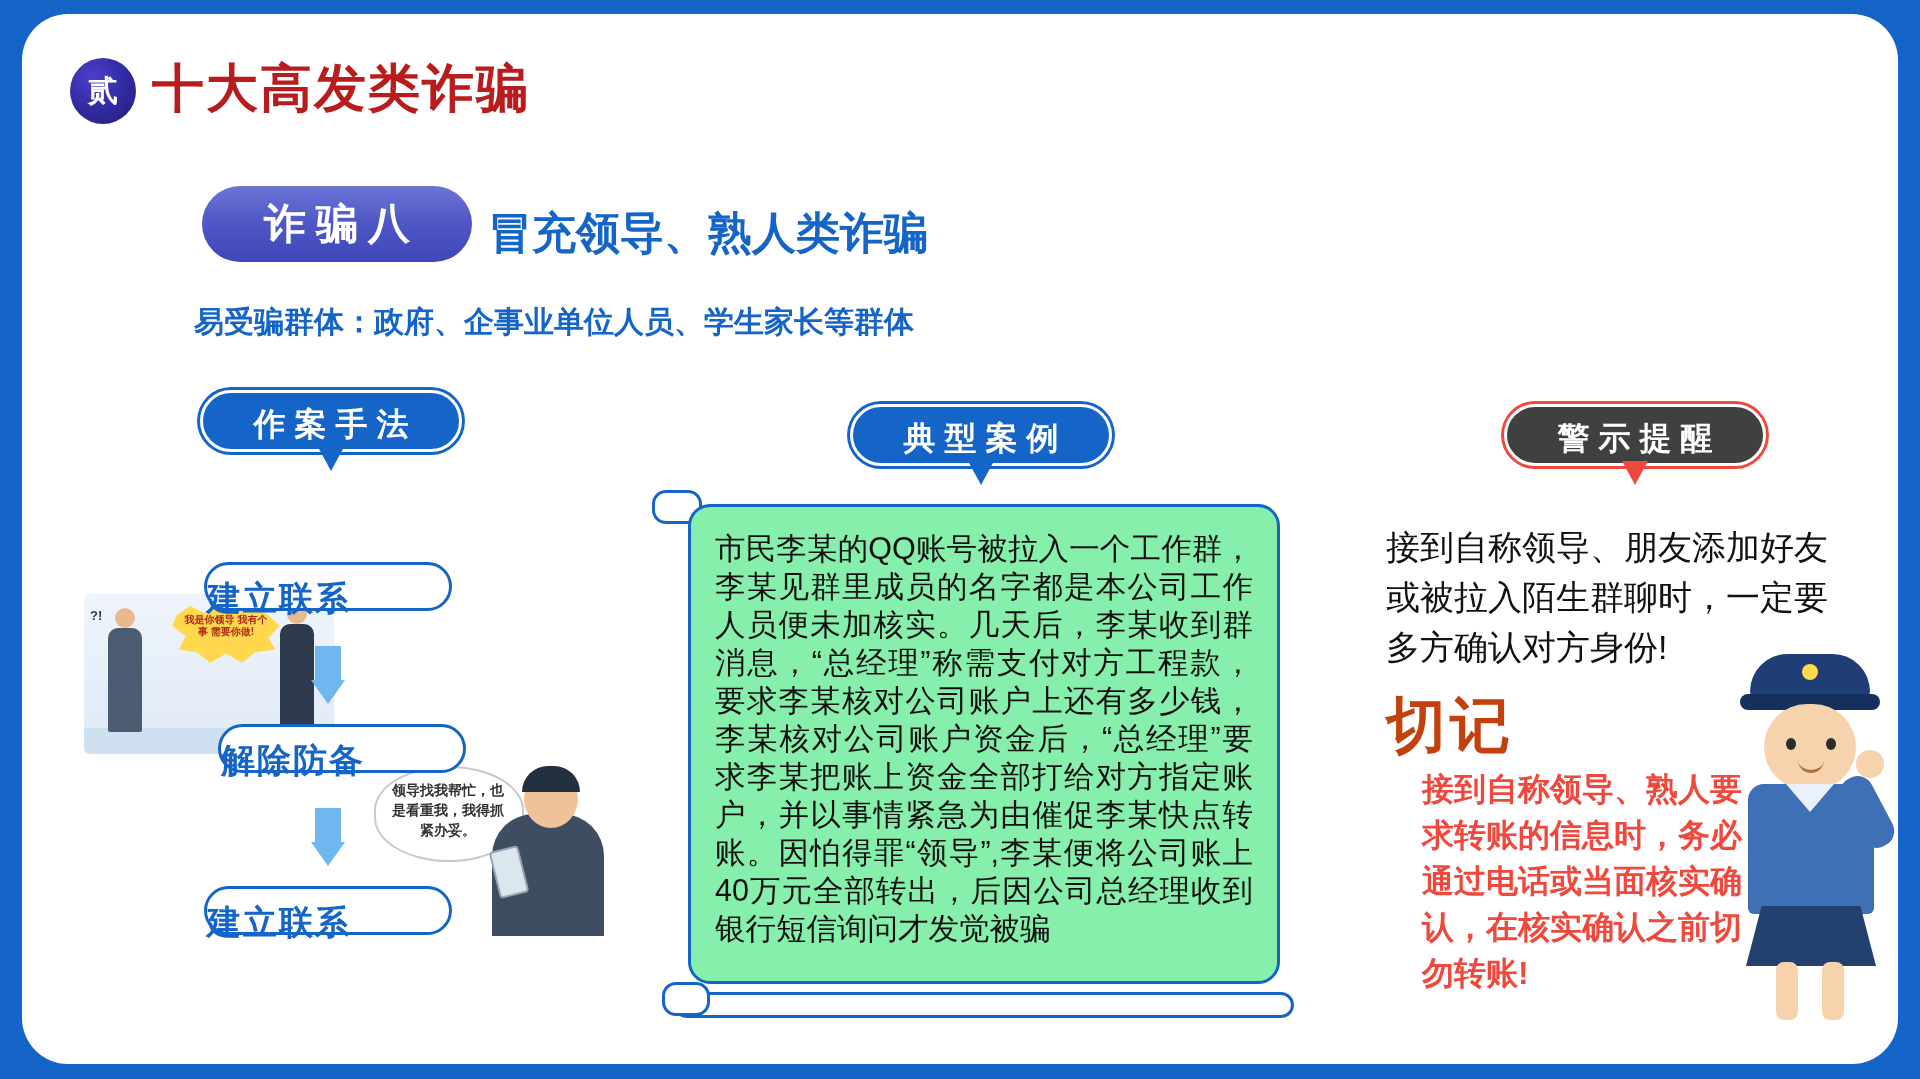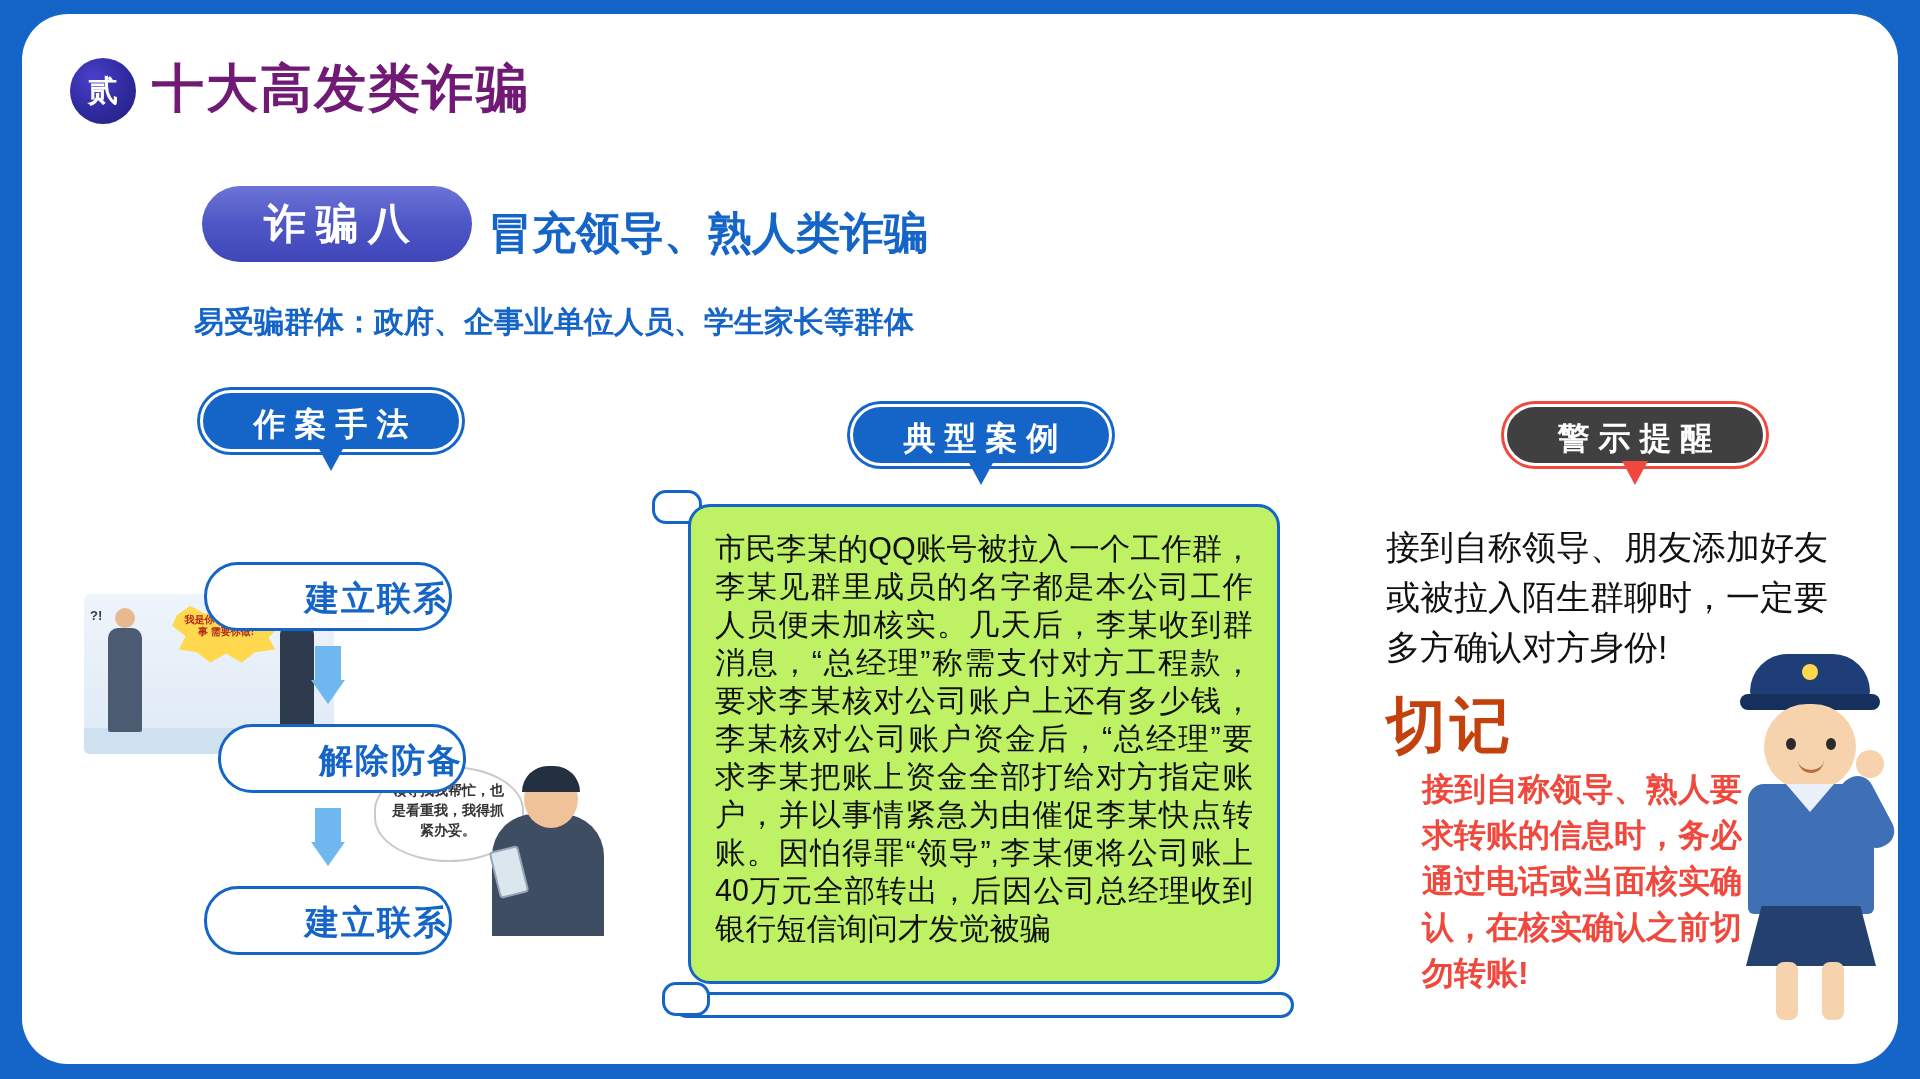--- a/index.html
+++ b/index.html
@@ -42,21 +42,21 @@
     font-size: 30px;
     line-height: 66px;
     text-align: center;
     font-weight: bold;
   }
   .sec-title {
     position: absolute;
     left: 130px; top: 40px;
     font-size: 52px;
     font-weight: bold;
-    color: #701a75;
+    color: #b91c1c;
     letter-spacing: 2px;
     white-space: nowrap;
   }
 
   
   .pill {
     position: absolute;
     left: 180px; top: 172px;
     width: 270px; height: 76px;
     border-radius: 38px;
@@ -124,28 +124,28 @@
   .bubble.blue .tail { border-top: 24px solid #1565c8; }
   .bubble.red  .tail { border-top: 24px solid #f0483c; }
 
   #hdr-method { left: 178px; top: 376px; width: 262px; }
   #hdr-case   { left: 828px; top: 390px; width: 262px; }
   #hdr-warn   { left: 1482px; top: 390px; width: 262px; }
 
   
   .flow-box {
     position: absolute;
-    width: 248px; height: 69px;
+    width: 248px; height: 49px;
     border-radius: 34px;
     border: 3px solid #1565c8;
     background: #ffffff;
     color: #1565c8;
     font-size: 34px;
     font-weight: bold;
-    text-align: right;
+    text-align: left;
     line-height: 66px;
     box-sizing: border-box;
     letter-spacing: 2px;
     z-index: 4;
   }
   #flow1 { left: 182px; top: 548px; }
   #flow2 { left: 196px; top: 710px; }
   #flow3 { left: 182px; top: 872px; }
 
   .arrow-down {
@@ -275,21 +275,21 @@
   
   .case-wrap {
     position: absolute;
     left: 630px; top: 470px;
     width: 660px; height: 548px;
   }
   .case-card {
     position: absolute;
     left: 36px; top: 20px;
     width: 592px; height: 480px;
-    background: #bef264;
+    background: #86efac;
     border: 3px solid #1565c8;
     border-radius: 22px;
     box-sizing: border-box;
     padding: 22px 24px 18px 24px;
   }
   .case-text {
     font-size: 30.5px;
     line-height: 38px;
     color: #111111;
     letter-spacing: 0px;

